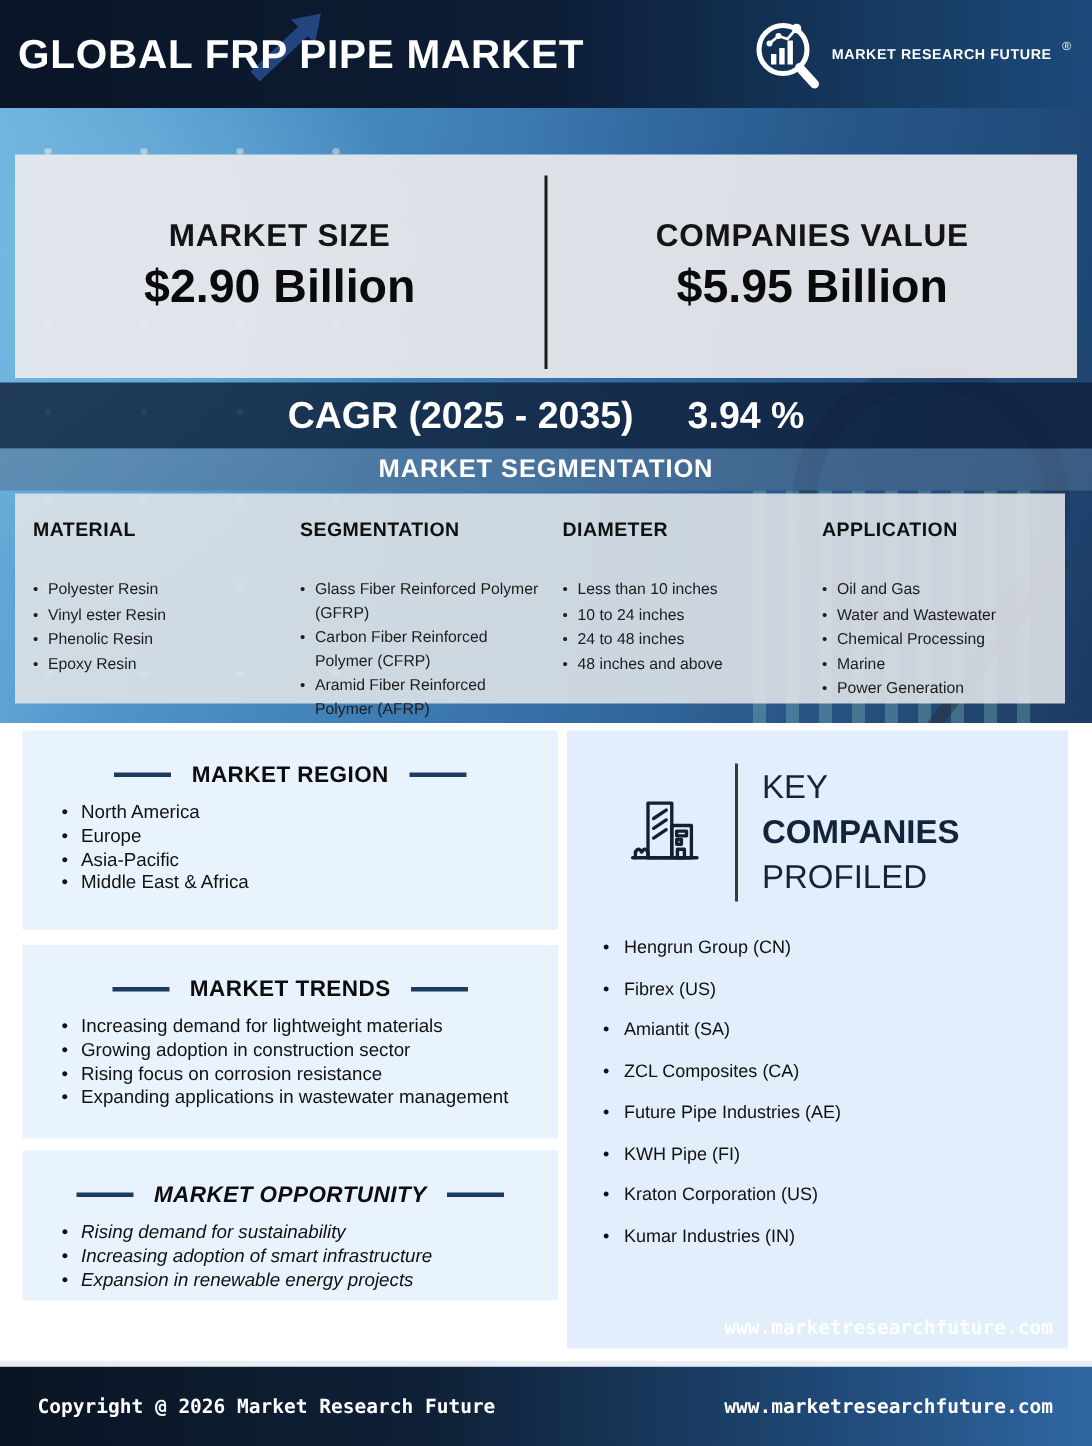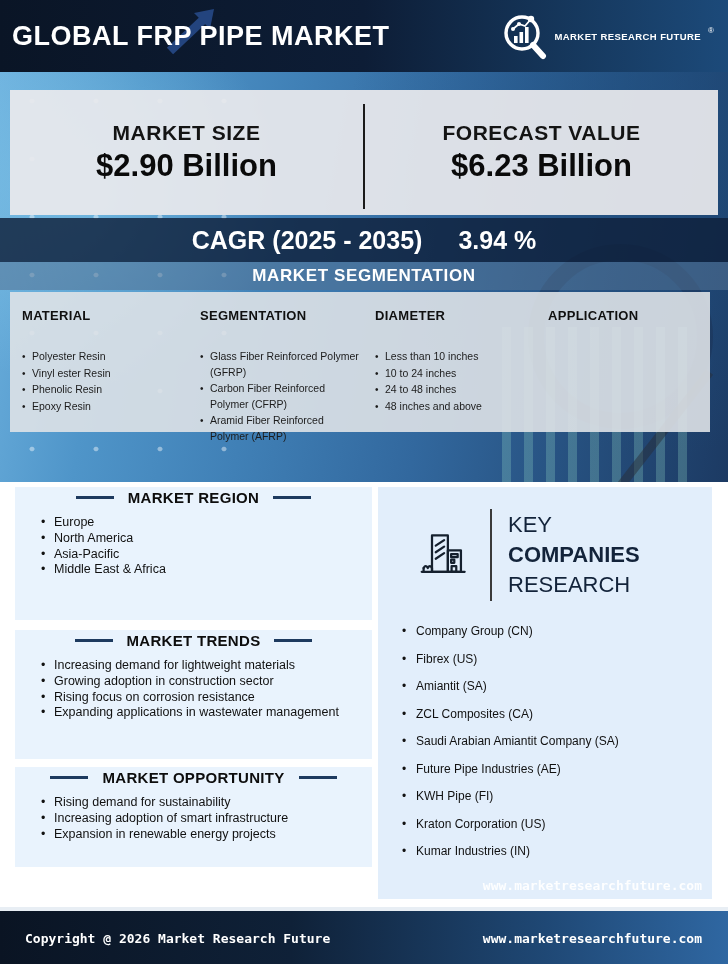--- a/index.html
+++ b/index.html
@@ -51,21 +51,21 @@
     position:absolute; right:14px; top:300px; width:9px; height:340px;
     background:rgba(40,45,55,.5); transform:rotate(38deg); transform-origin:top center;
   }
   .bg-bars {
     position:absolute; right:36px; top:255px; width:190px; height:215px; opacity:.45;
     background:repeating-linear-gradient(90deg, rgba(150,220,200,.6) 0 9px, transparent 9px 22px);
   }
 
   
   .stats-panel {
-    position:relative; margin:18px 10px 0; height:125px;
+    position:relative; margin:31px 10px 0; height:149px;
     background:rgba(233,234,237,.93);
     display:flex;
   }
   .stat { flex:1; display:flex; flex-direction:column; justify-content:center; align-items:center; }
   .stat-divider { width:2px; background:#1a1a1a; margin:14px 0 6px; }
   .stat-label { font-size:21px; font-weight:bold; color:#141414; letter-spacing:.5px; }
   .stat-value { font-size:31px; font-weight:bold; color:#0a0a0a; margin-top:3px; }
 
   
   .cagr-band {
@@ -97,22 +97,22 @@
     padding-left:10px; margin-bottom:1px;
   }
   .seg-list li::before { content:"•"; position:absolute; left:0; top:0; font-size:10px; color:#1c1c1c; }
 
   
   .lower { position:relative; height:425px; background:#fff; }
   .left-col { position:absolute; left:15px; top:5px; width:357px; }
   .panel { background:#e9f3fd; }
   .panel.region { height:133px; margin-bottom:10px; }
   .panel.trends { height:129px; margin-bottom:8px; }
-  .panel.opportunity { height:100px; }
-  .panel-header { display:flex; align-items:center; justify-content:center; gap:14px; padding-top:2px; }
+  .panel.opportunity { height:100px;font-style:italic; }
+  .panel-header { display:flex; align-items:center; justify-content:center; gap:14px; padding-top:21px; }
   .dash { width:38px; height:3px; background:#1d3a5f; }
   .panel-title { font-size:15px; font-weight:bold; color:#0d0d0d; letter-spacing:.3px; }
   .panel-list { list-style:none; margin:9px 0 0 26px; }
   .panel-list li {
     position:relative; font-size:12.5px; color:#111; line-height:15.8px; padding-left:13px;
   }
   .panel-list li::before { content:"•"; position:absolute; left:0; top:0; color:#111; }
 
   
   .right-col {
@@ -187,22 +187,22 @@
   <div class="bg-bars"></div>
   <div class="bg-pencil"></div>
 
   <div class="stats-panel">
     <div class="stat">
       <div class="stat-label">MARKET SIZE</div>
       <div class="stat-value">$2.90 Billion</div>
     </div>
     <div class="stat-divider"></div>
     <div class="stat">
-      <div class="stat-label">FORECAST VALUE</div>
-      <div class="stat-value">$6.23 Billion</div>
+      <div class="stat-label">COMPANIES VALUE</div>
+      <div class="stat-value">$5.95 Billion</div>
     </div>
   </div>
 
   <div class="cagr-band">
     <span class="cagr-label">CAGR (2025 - 2035)</span>
     <span class="cagr-value">3.94 %</span>
   </div>
 
   <div class="seg-band">
     <span class="seg-band-title">MARKET SEGMENTATION</span>
@@ -230,36 +230,43 @@
       <div class="seg-col-header">DIAMETER</div>
       <ul class="seg-list">
           <li>Less than 10 inches</li>
           <li>10 to 24 inches</li>
           <li>24 to 48 inches</li>
           <li>48 inches and above</li>
         </ul>
     </div>
     <div class="seg-col">
       <div class="seg-col-header">APPLICATION</div>
+      <ul class="seg-list">
+          <li>Oil and Gas</li>
+          <li>Water and Wastewater</li>
+          <li>Chemical Processing</li>
+          <li>Marine</li>
+          <li>Power Generation</li>
+        </ul>
     </div>
   </div>
 </div>
 
 <div class="lower">
   <div class="left-col">
 
     <div class="panel region">
       <div class="panel-header">
         <span class="dash"></span>
         <span class="panel-title">MARKET REGION</span>
         <span class="dash"></span>
       </div>
       <ul class="panel-list">
+          <li>North America</li>
           <li>Europe</li>
-          <li>North America</li>
           <li>Asia-Pacific</li>
           <li>Middle East &amp; Africa</li>
         </ul>
     </div>
 
     <div class="panel trends">
       <div class="panel-header">
         <span class="dash"></span>
         <span class="panel-title">MARKET TRENDS</span>
         <span class="dash"></span>
@@ -301,29 +308,28 @@
           <path d="M6 44 q2.2 -4 4.5 0 q2.2 -4 4.4 0"></path>
           <line x1="6" y1="44" x2="6" y2="48"></line>
           <line x1="15" y1="44" x2="15" y2="48"></line>
           <line x1="4" y1="48" x2="50" y2="48"></line>
         </g>
       </svg>
       <div class="vdivider"></div>
       <div class="companies-title">
         <div>KEY</div>
         <div class="bold">COMPANIES</div>
-        <div>RESEARCH</div>
+        <div>PROFILED</div>
       </div>
     </div>
     <ul class="companies-list">
-        <li>Company Group (CN)</li>
+        <li>Hengrun Group (CN)</li>
         <li>Fibrex (US)</li>
         <li>Amiantit (SA)</li>
         <li>ZCL Composites (CA)</li>
-        <li>Saudi Arabian Amiantit Company (SA)</li>
         <li>Future Pipe Industries (AE)</li>
         <li>KWH Pipe (FI)</li>
         <li>Kraton Corporation (US)</li>
         <li>Kumar Industries (IN)</li>
       </ul>
   </div>
 
   <div class="watermark left">Copyright @ 2025 Market Research Future</div>
   <div class="watermark right">www.marketresearchfuture.com</div>
 </div>

